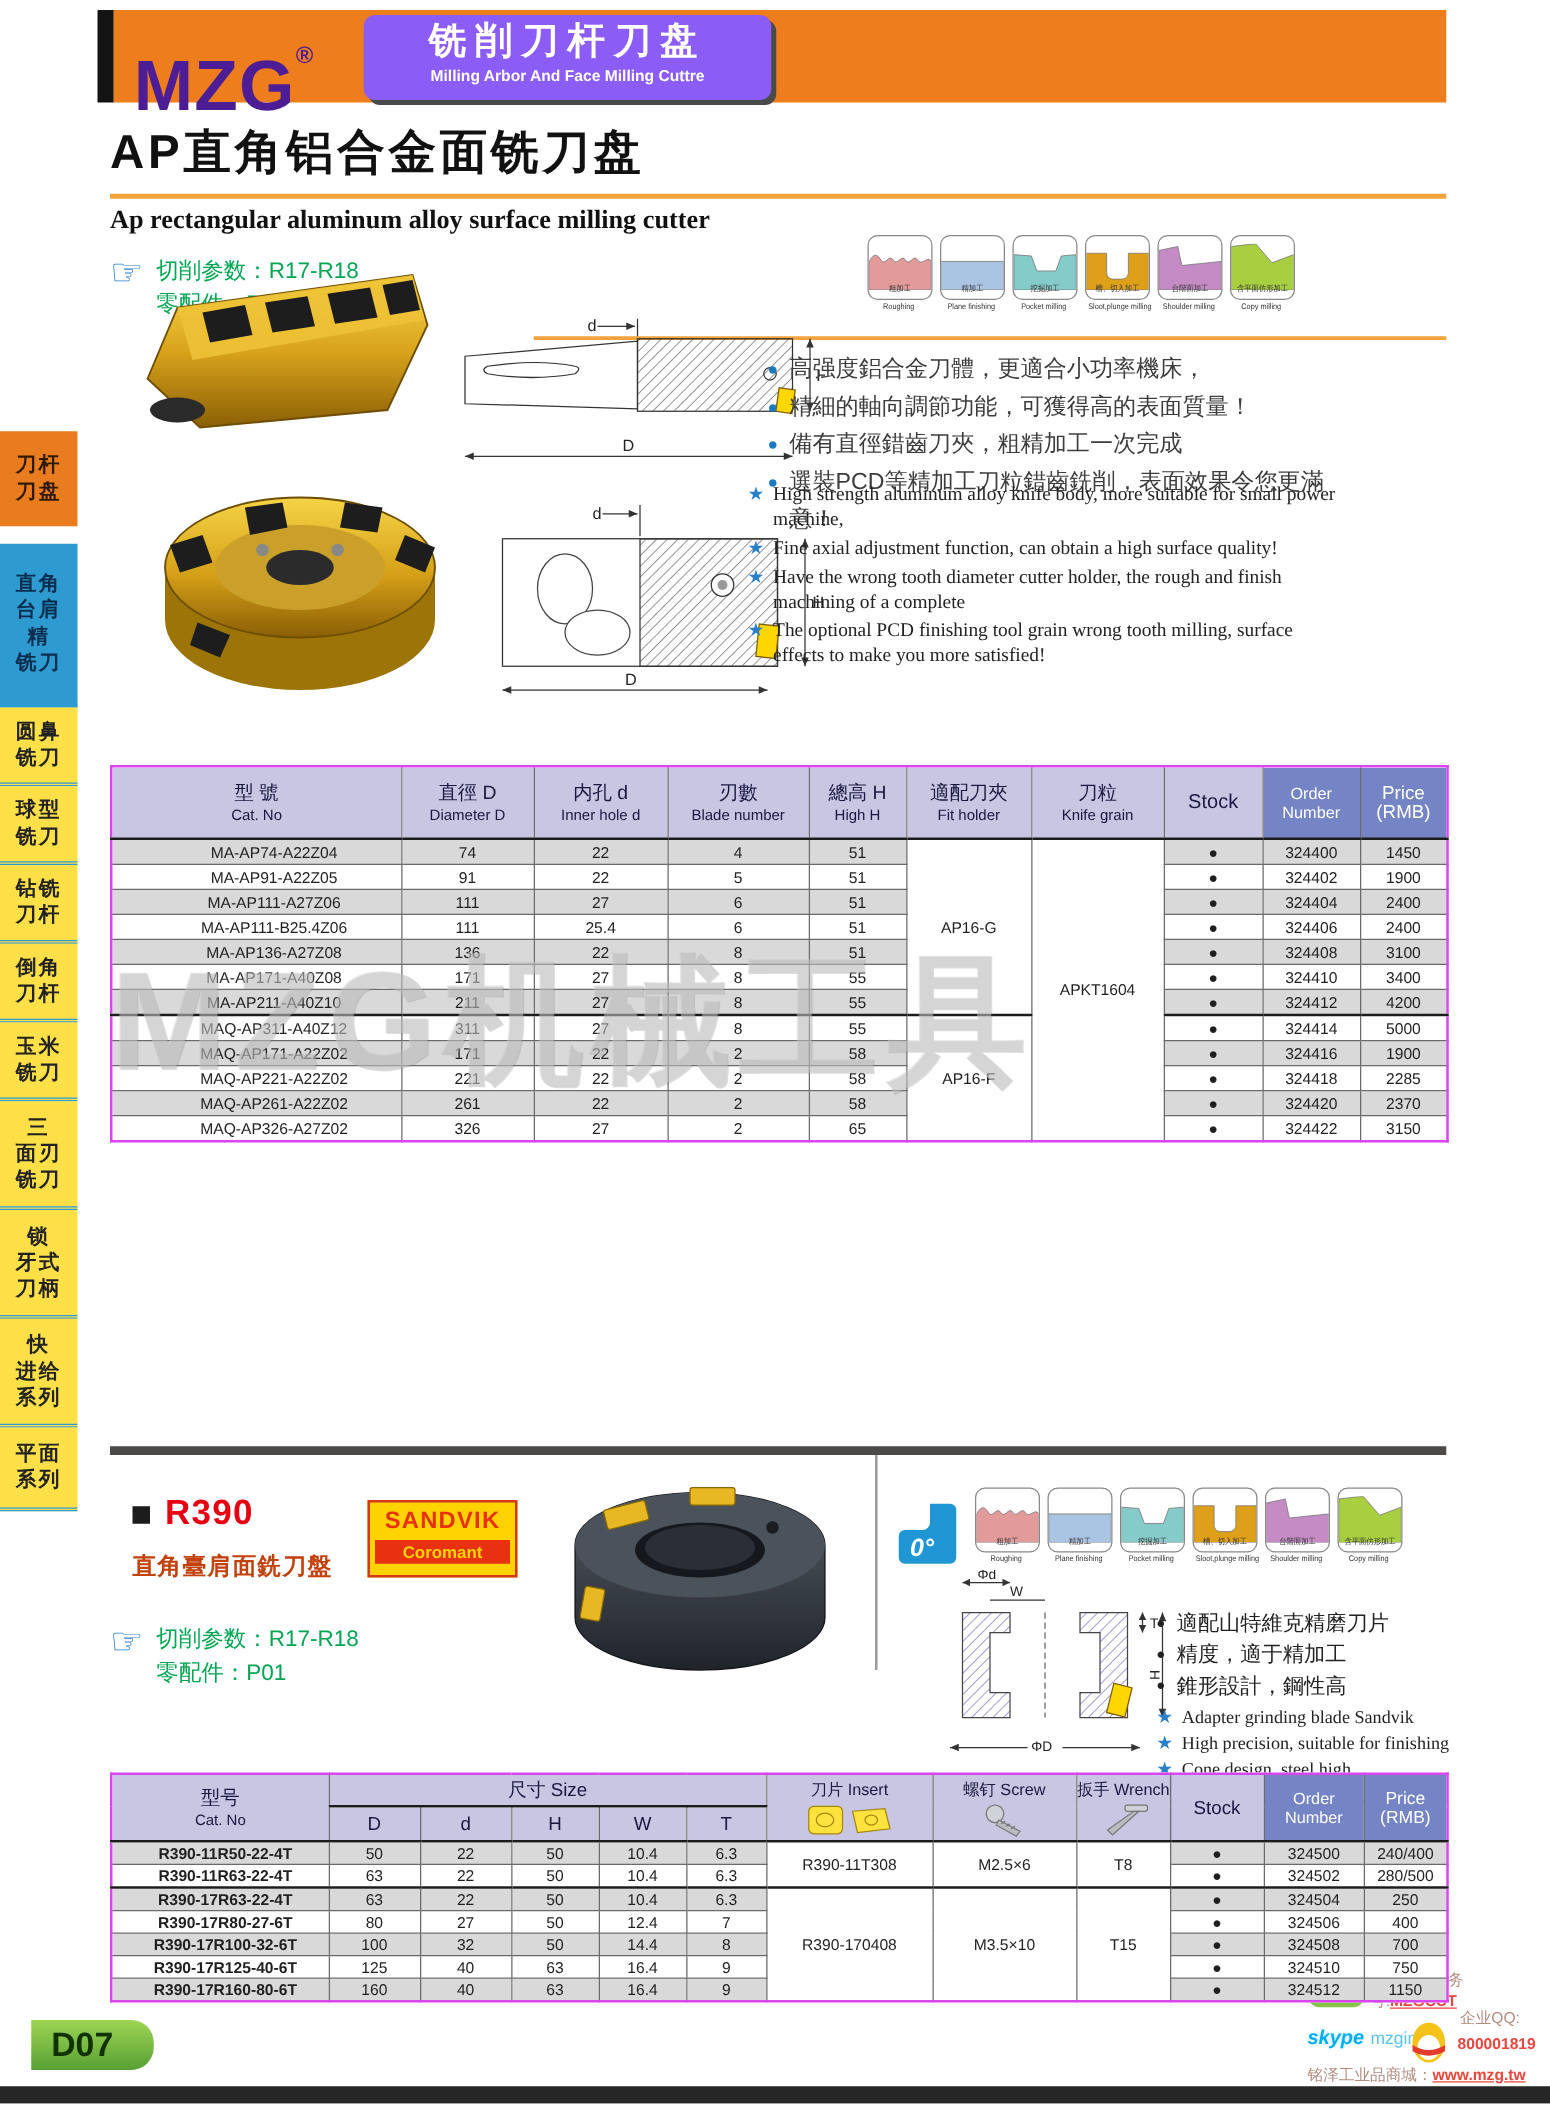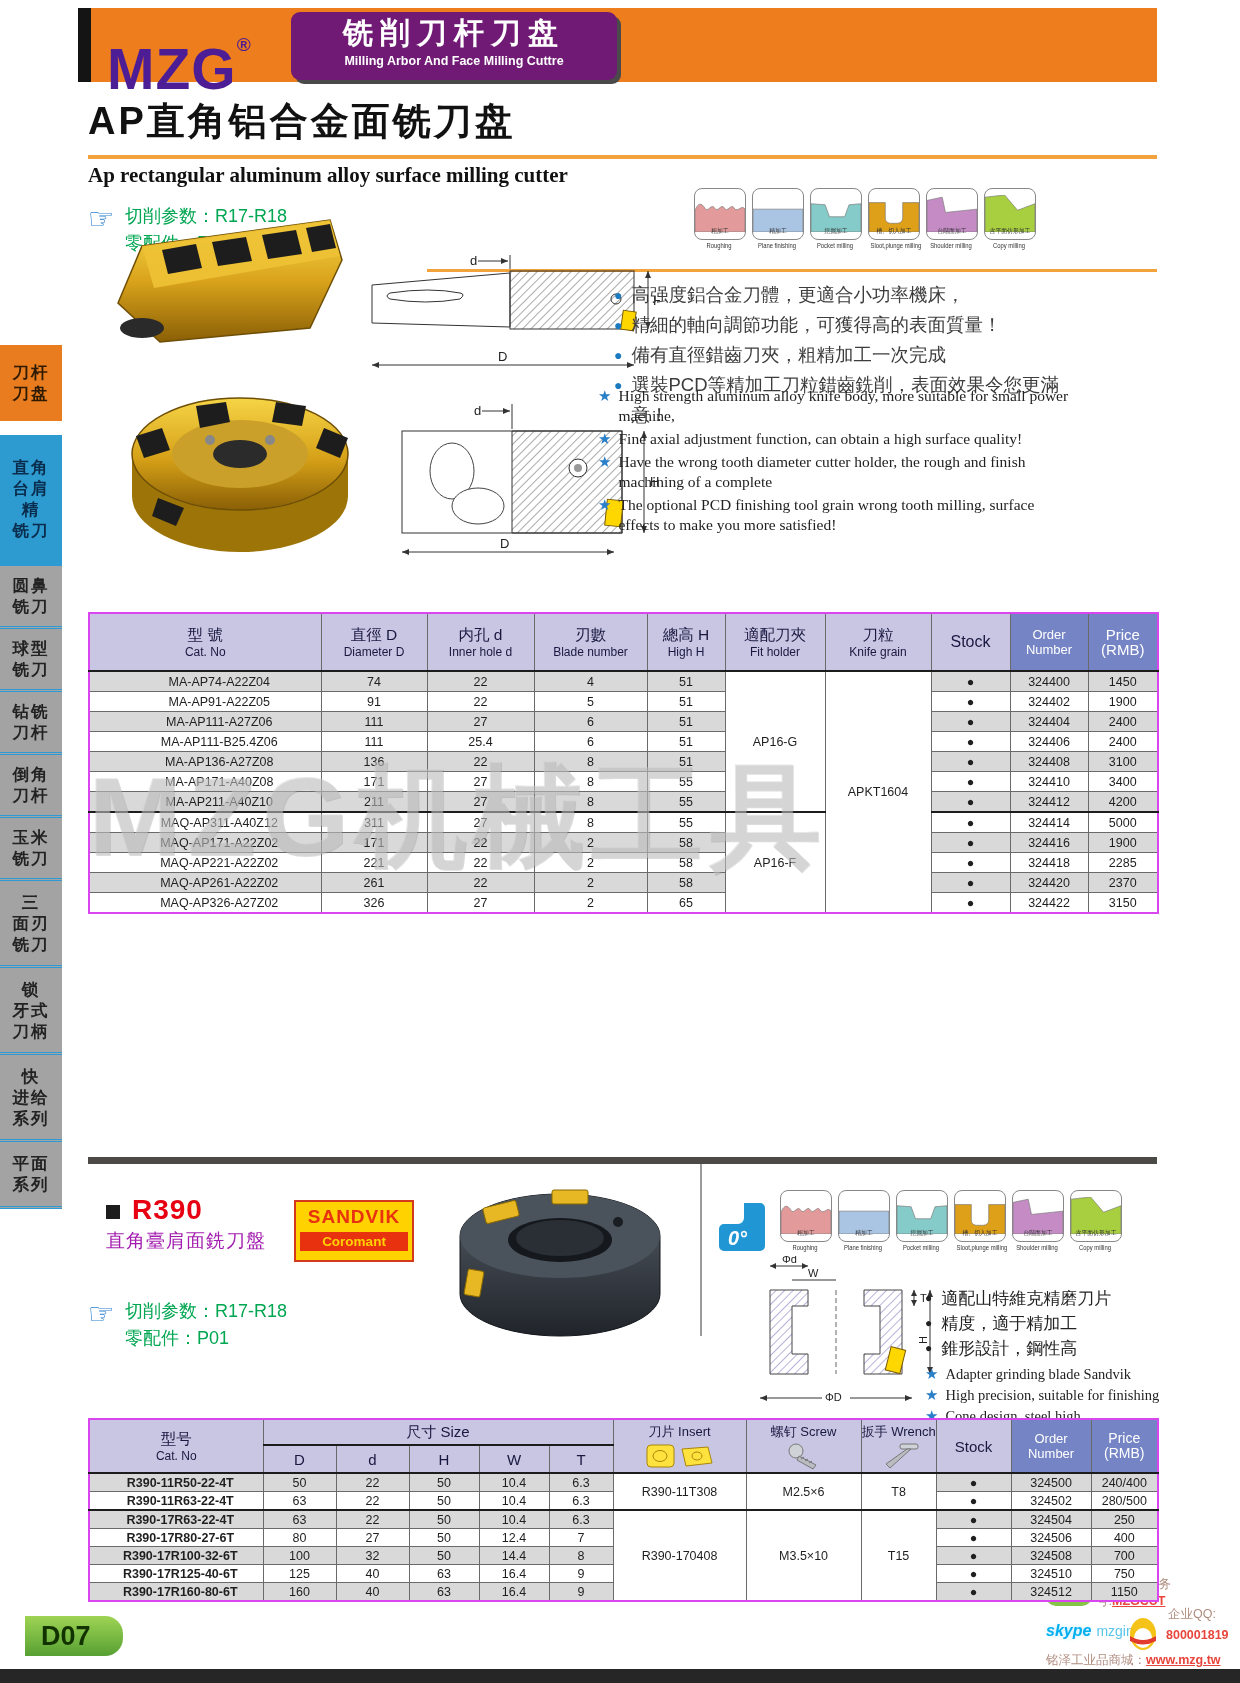--- a/index.html
+++ b/index.html
@@ -4,21 +4,21 @@
 <style>
   html,body{margin:0;padding:0;background:#fff;}
   .page{position:relative;width:1240px;height:1683px;background:#fff;overflow:hidden;
         font-family:"Liberation Sans","DejaVu Sans",sans-serif;color:#222;}
   .abs{position:absolute;}
   
   .topbar-stripe{left:78px;top:8px;width:13px;height:74px;background:#141414;}
   .topbar{left:91px;top:8px;width:1066px;height:74px;background:#ee7d1d;}
   .logo{position:absolute;left:16px;top:0px;font-size:57px;font-weight:900;color:#4c1d95;letter-spacing:1px;line-height:74px;}
   .logo sup{font-size:19px;font-weight:700;vertical-align:38px;}
-  .title-box{position:absolute;left:200px;top:4px;width:326px;height:68px;background:#701a75;border-radius:9px;
+  .title-box{position:absolute;left:200px;top:4px;width:326px;height:68px;background:#8b5cf6;border-radius:9px;
              box-shadow:4px 4px 0 #4a4a4a;color:#fff;text-align:center;}
   .title-box .cn{font-size:30px;font-weight:900;letter-spacing:7px;line-height:42px;}
   .title-box .en{font-size:12.5px;font-weight:700;line-height:14px;}
   
   .sec1-cn{left:88px;top:96px;font-size:38px;font-weight:900;letter-spacing:3px;color:#111;}
   .rule1{left:88px;top:155px;width:1069px;height:4px;background:#f2a33c;}
   .rule2{left:427px;top:269px;width:730px;height:3px;background:#f2a33c;}
   .sec1-en{left:88px;top:163px;font-size:21px;font-weight:700;font-family:"Liberation Serif","DejaVu Serif",serif;color:#111;}
   .params{display:flex;gap:10px;color:#00a651;font-size:18px;line-height:27px;}
   .hand{color:#2b7fd0;font-size:30px;line-height:32px;}
@@ -62,39 +62,39 @@
   .thimg{display:block;margin:1px auto 0;}
   
   .watermark{left:88px;top:742px;font-size:112px;font-weight:900;letter-spacing:6px;
              color:rgba(205,205,205,.48);text-shadow:1px 1px 0 rgba(120,120,120,.25);
              z-index:6;pointer-events:none;white-space:nowrap;width:1069px;overflow:hidden;}
   
   .divider{left:88px;top:1157px;width:1069px;height:7px;background:#4c4a47;}
   .vline{left:700px;top:1164px;width:2px;height:172px;background:#9a9a9a;}
   .sq{display:inline-block;width:14px;height:14px;background:#1c1c1c;margin-right:12px;}
   .r390{color:#e60012;font-weight:900;font-size:28px;letter-spacing:1px;}
-  .r390-sub{font-size:19px;font-weight:400;color:#a21caf;letter-spacing:1px;margin-top:2px;}
+  .r390-sub{font-size:19px;font-weight:700;color:#c2410c;letter-spacing:1px;margin-top:14px;}
   .sandvik{left:294px;top:1200px;width:116px;height:58px;background:#ffd200;border:2px solid #d4391e;text-align:center;}
   .sandvik .top{color:#e8320f;font-weight:900;font-size:19px;letter-spacing:1px;line-height:30px;}
   .sandvik .bot{background:#e8320f;color:#ffd200;font-size:13.5px;font-weight:700;line-height:19px;margin:0 4px 4px;}
   .badge0{left:716px;top:1200px;width:52px;height:52px;}
   
   .d07{left:25px;top:1616px;width:98px;height:40px;background:linear-gradient(180deg,#9ed454,#57a033);
        border-radius:0 18px 18px 0;font-size:27px;font-weight:900;color:#123300;
        display:flex;align-items:center;padding-left:16px;box-sizing:border-box;}
   .ft{font-size:12.5px;}
   .ft-gray{color:#b18d80;}
   .ft-red{color:#e8453c;font-weight:700;}
   .ft-link{text-decoration:underline;}
   .skype-logo{color:#00aff0;font-weight:900;font-style:italic;font-size:16px;text-shadow:0 0 4px #bfe8fa;}
   .skype-id{color:#58c5ea;font-size:14px;margin-left:5px;}
   .bottombar{left:0;top:1669px;width:1240px;height:14px;background:#262626;}
   
   .sidebar{left:0;top:345px;width:62px;}
-  .sb-item{background:#a3a3a3;border-bottom:3px double #2e9bd6;display:flex;flex-direction:column;
+  .sb-item{background:#fde047;border-bottom:3px double #2e9bd6;display:flex;flex-direction:column;
            justify-content:center;align-items:center;font-weight:700;font-size:16.5px;color:#222;
            letter-spacing:2px;line-height:21px;cursor:pointer;}
   .sb-orange{background:#e87c1e;color:#2e1a02;border-bottom:none;margin-bottom:14px;}
   .sb-blue{background:#2d9bd0;color:#0a2c4d;}
   svg text{font-family:"Liberation Sans","DejaVu Sans",sans-serif;}
 </style>
 </head>
 <body>
 
 <div class="page">

